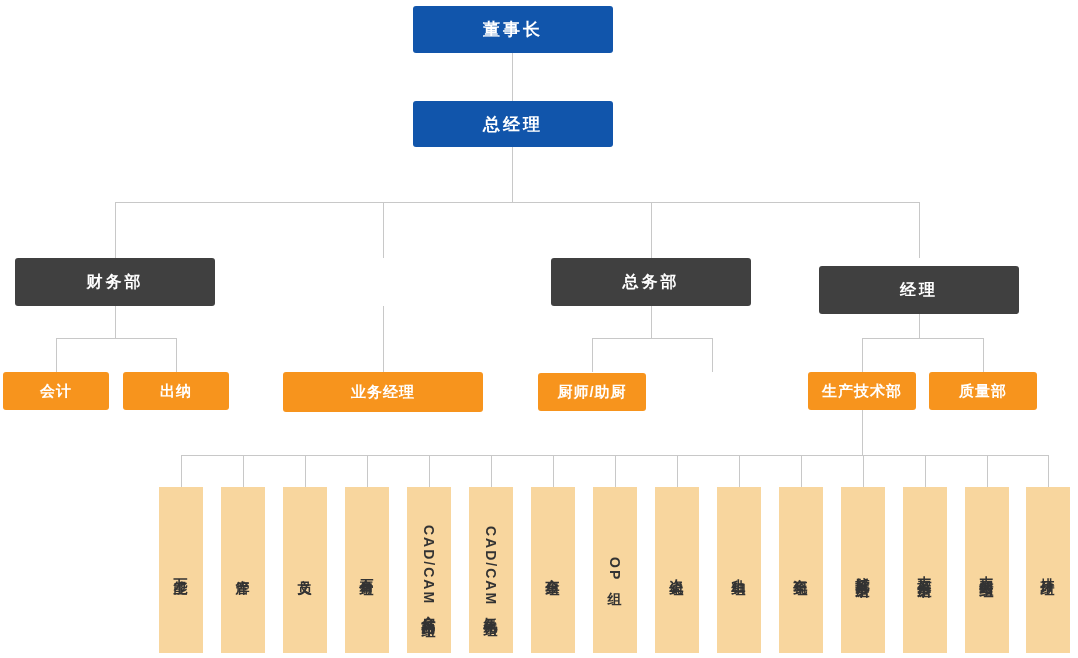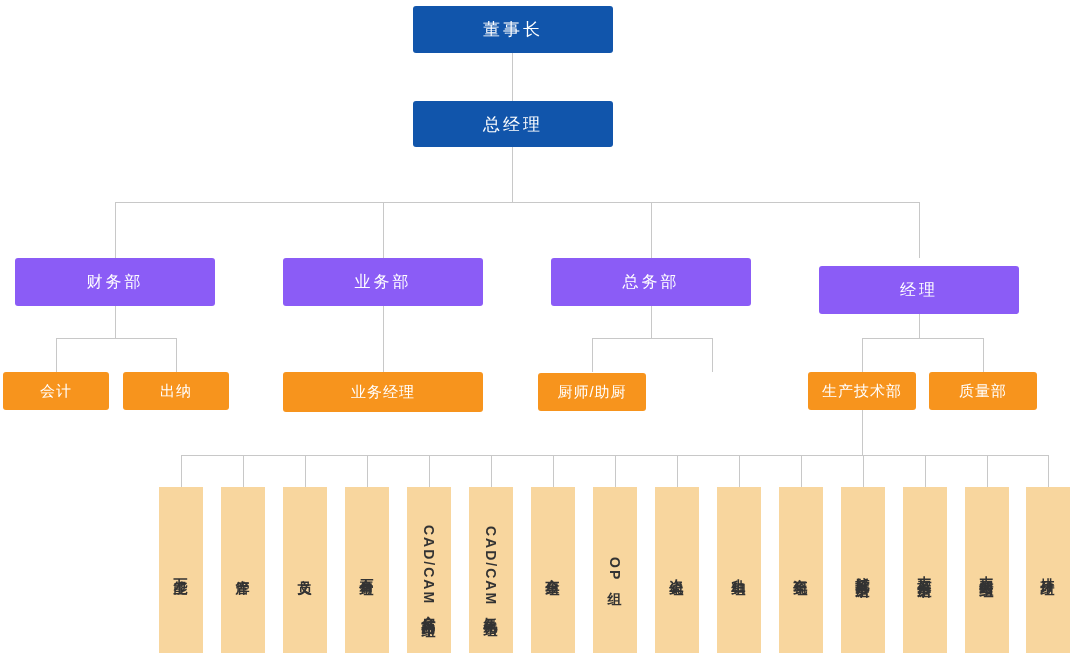--- a/index.html
+++ b/index.html
@@ -2,24 +2,24 @@
 <html><head>
 <meta charset="utf-8">
 <style>
   * { margin:0; padding:0; box-sizing:border-box; }
   html,body { background:#ffffff; }
   body { font-family:"Liberation Sans","DejaVu Sans",sans-serif; }
   .canvas { position:relative; width:1078px; height:658px; background:#fff; overflow:hidden; }
   svg.lines { position:absolute; left:0; top:0; width:1078px; height:658px; }
   .box {
     position:absolute; display:flex; align-items:center; justify-content:center;
-    color:#fff; font-weight:normal; text-align:center; border-radius:3px;
+    color:#fff; font-weight:bold; text-align:center; border-radius:3px;
   }
   .blue  { background:#1155ab; font-size:17px; letter-spacing:3px; }
-  .navy  { background:#8b5cf6; font-size:16px; letter-spacing:3px; }
+  .navy  { background:#404040; font-size:16px; letter-spacing:3px; }
   .orange{ background:#f7941d; font-size:15px; letter-spacing:1px; }
   .tan {
     background:#f8d69e; color:#333; font-size:14px; font-weight:bold;
     writing-mode:vertical-rl; text-orientation:mixed; letter-spacing:2px;
     border-radius:0; line-height:1;
   }
 </style>
 </head>
 <body>
 
@@ -40,21 +40,20 @@
       M181 455V487 M243 455V487 M305 455V487 M367 455V487 M429 455V487
       M491 455V487 M553 455V487 M615 455V487 M677 455V487 M739 455V487
       M801 455V487 M863 455V487 M925 455V487 M987 455V487 M1048 455V487"></path>
   </svg>
 
   <div class="box blue" style="left:413px;top:6px;width:200px;height:47px">董事长</div>
 
   <div class="box blue" style="left:413px;top:101px;width:200px;height:46px">总经理</div>
 
   <div class="box navy" style="left:15px;top:258px;width:200px;height:48px">财务部</div>
-  <div class="box navy" style="left:283px;top:258px;width:200px;height:48px">业务部</div>
   <div class="box navy" style="left:551px;top:258px;width:200px;height:48px">总务部</div>
   <div class="box navy" style="left:819px;top:266px;width:200px;height:48px">经理</div>
 
   <div class="box orange" style="left:3px;top:372px;width:106px;height:38px">会计</div>
   <div class="box orange" style="left:123px;top:372px;width:106px;height:38px">出纳</div>
   <div class="box orange" style="left:283px;top:372px;width:200px;height:40px">业务经理</div>
   <div class="box orange" style="left:538px;top:373px;width:108px;height:38px">厨师/助厨</div>
   <div class="box orange" style="left:808px;top:372px;width:108px;height:38px">生产技术部</div>
   <div class="box orange" style="left:929px;top:372px;width:108px;height:38px">质量部</div>
 

